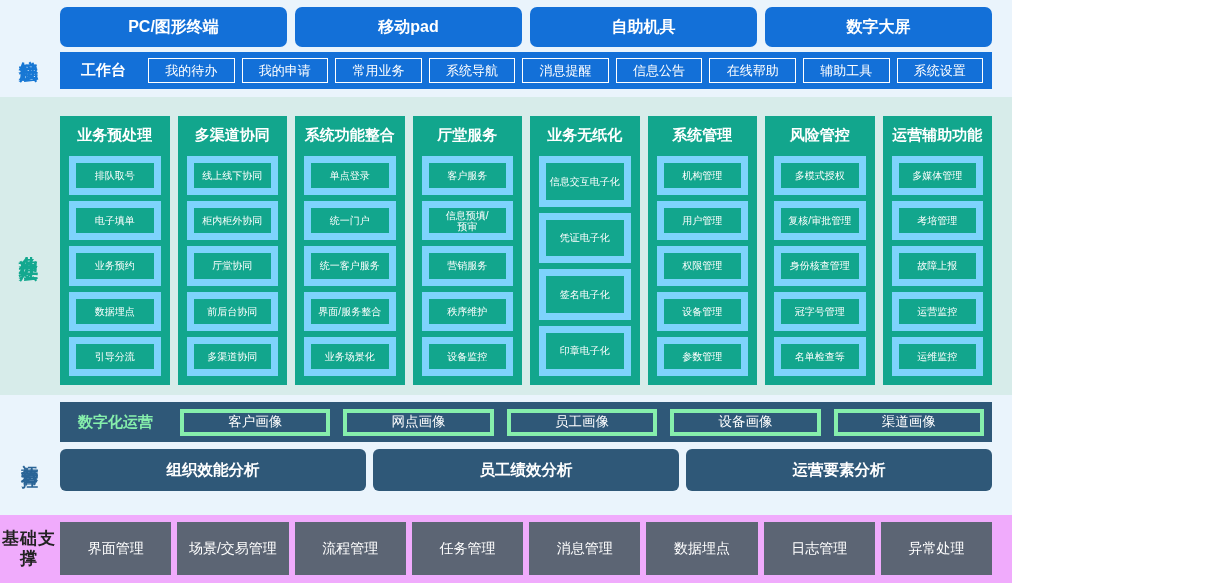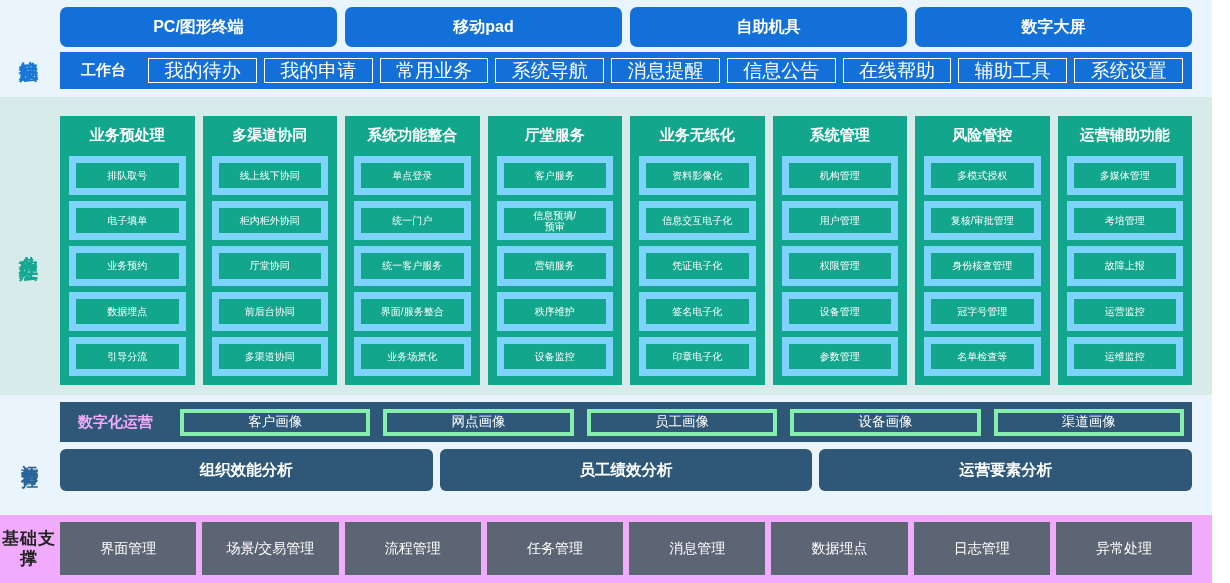--- a/index.html
+++ b/index.html
@@ -2,21 +2,21 @@
 <html><head>
 <meta charset="utf-8">
 <style>
   * { box-sizing: border-box; margin: 0; padding: 0; }
   html, body {
     width: 1230px; height: 583px;
     font-family: "Liberation Sans", "DejaVu Sans", sans-serif;
     background: #ffffff;
     overflow: hidden;
   }
-  #root { width: 1212px; height: 583px; display: flex; flex-direction: column; justify-content: center; }
+  #root { width: 1012px; height: 583px; display: flex; flex-direction: column; justify-content: center; }
 
   
   .layer { display: flex; align-items: stretch; width: 100%; }
   .layer-label {
     width: 58px; min-width: 58px;
     display: flex; align-items: center; justify-content: center;
     font-weight: bold;
     letter-spacing: 2px;
     text-align: center;
   }
@@ -49,21 +49,21 @@
   }
   .workbench-title {
     color: #ffffff; font-size: 15px; font-weight: bold;
     padding: 0 15px 0 12px; white-space: nowrap;
   }
   .wb-item {
     flex: 1;
     height: 25px;
     border: 1px solid #ffffff;
     color: #ffffff;
-    font-size: 19px;
+    font-size: 13px;
     display: flex; align-items: center; justify-content: center;
     white-space: nowrap;
   }
 
   
   .business-layer { background: #d7ecea; flex: 1; padding: 8px 0 10px 0; }
   .business-layer .layer-label { color: #13a88f; font-size: 19px; }
   .biz-cols { display: flex; gap: 8px; padding: 11px 20px 0 2px; flex: 1; }
   .biz-col {
     flex: 1;
@@ -89,21 +89,21 @@
   .ops-layer { background: #eaf4fc; height: 120px; padding: 7px 0 8px 0; }
   .ops-layer .layer-label { color: #2a6496; font-size: 17px; }
   .ops-portrait-bar {
     margin: 0 20px 0 2px;
     background: #2f5878;
     height: 40px;
     display: flex; align-items: center;
     padding: 0 8px; gap: 13px;
   }
   .ops-portrait-title {
-    color: #f0abfc; font-size: 15px; font-weight: bold;
+    color: #86efac; font-size: 15px; font-weight: bold;
     padding: 0 14px 0 10px; white-space: nowrap;
   }
   .ops-portrait-item {
     flex: 1; height: 27px;
     border: 4px solid #86efac; color: #ffffff;
     font-size: 13.5px;
     display: flex; align-items: center; justify-content: center;
   }
   .ops-analysis-row {
     display: flex; gap: 7px;
@@ -199,21 +199,20 @@
           <div class="biz-item">客户服务</div>
           <div class="biz-item">信息预填/
 预审</div>
           <div class="biz-item">营销服务</div>
           <div class="biz-item">秩序维护</div>
           <div class="biz-item">设备监控</div>
         </div>
 
         <div class="biz-col">
           <div class="biz-col-title">业务无纸化</div>
-          <div class="biz-item">资料影像化</div>
           <div class="biz-item">信息交互电子化</div>
           <div class="biz-item">凭证电子化</div>
           <div class="biz-item">签名电子化</div>
           <div class="biz-item">印章电子化</div>
         </div>
 
         <div class="biz-col">
           <div class="biz-col-title">系统管理</div>
           <div class="biz-item">机构管理</div>
           <div class="biz-item">用户管理</div>

